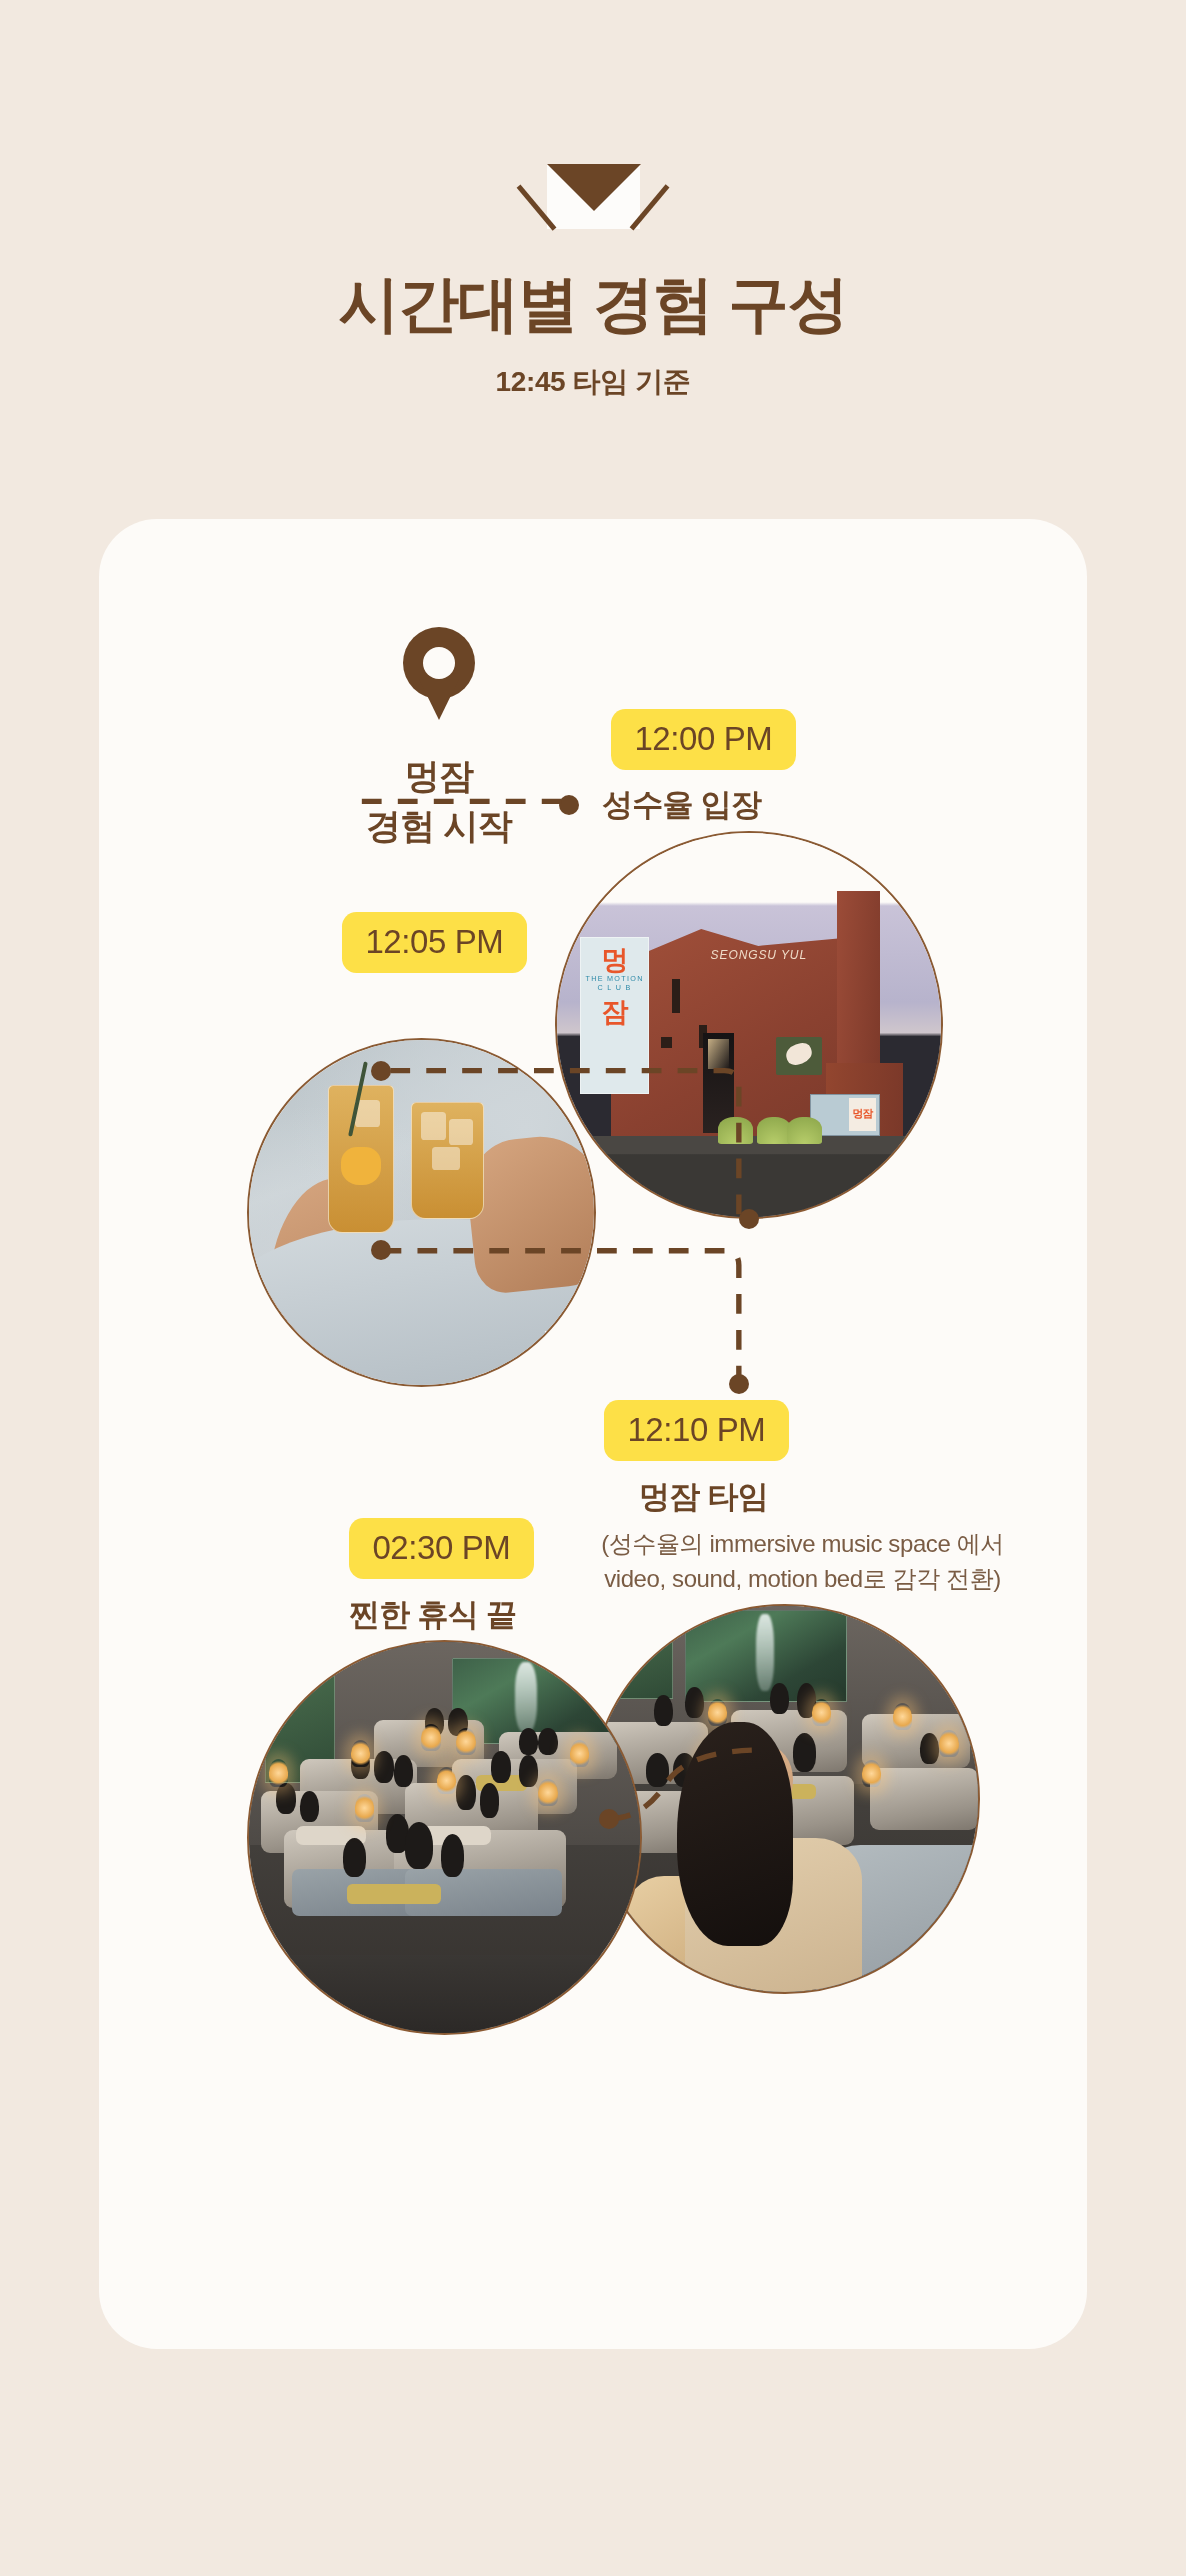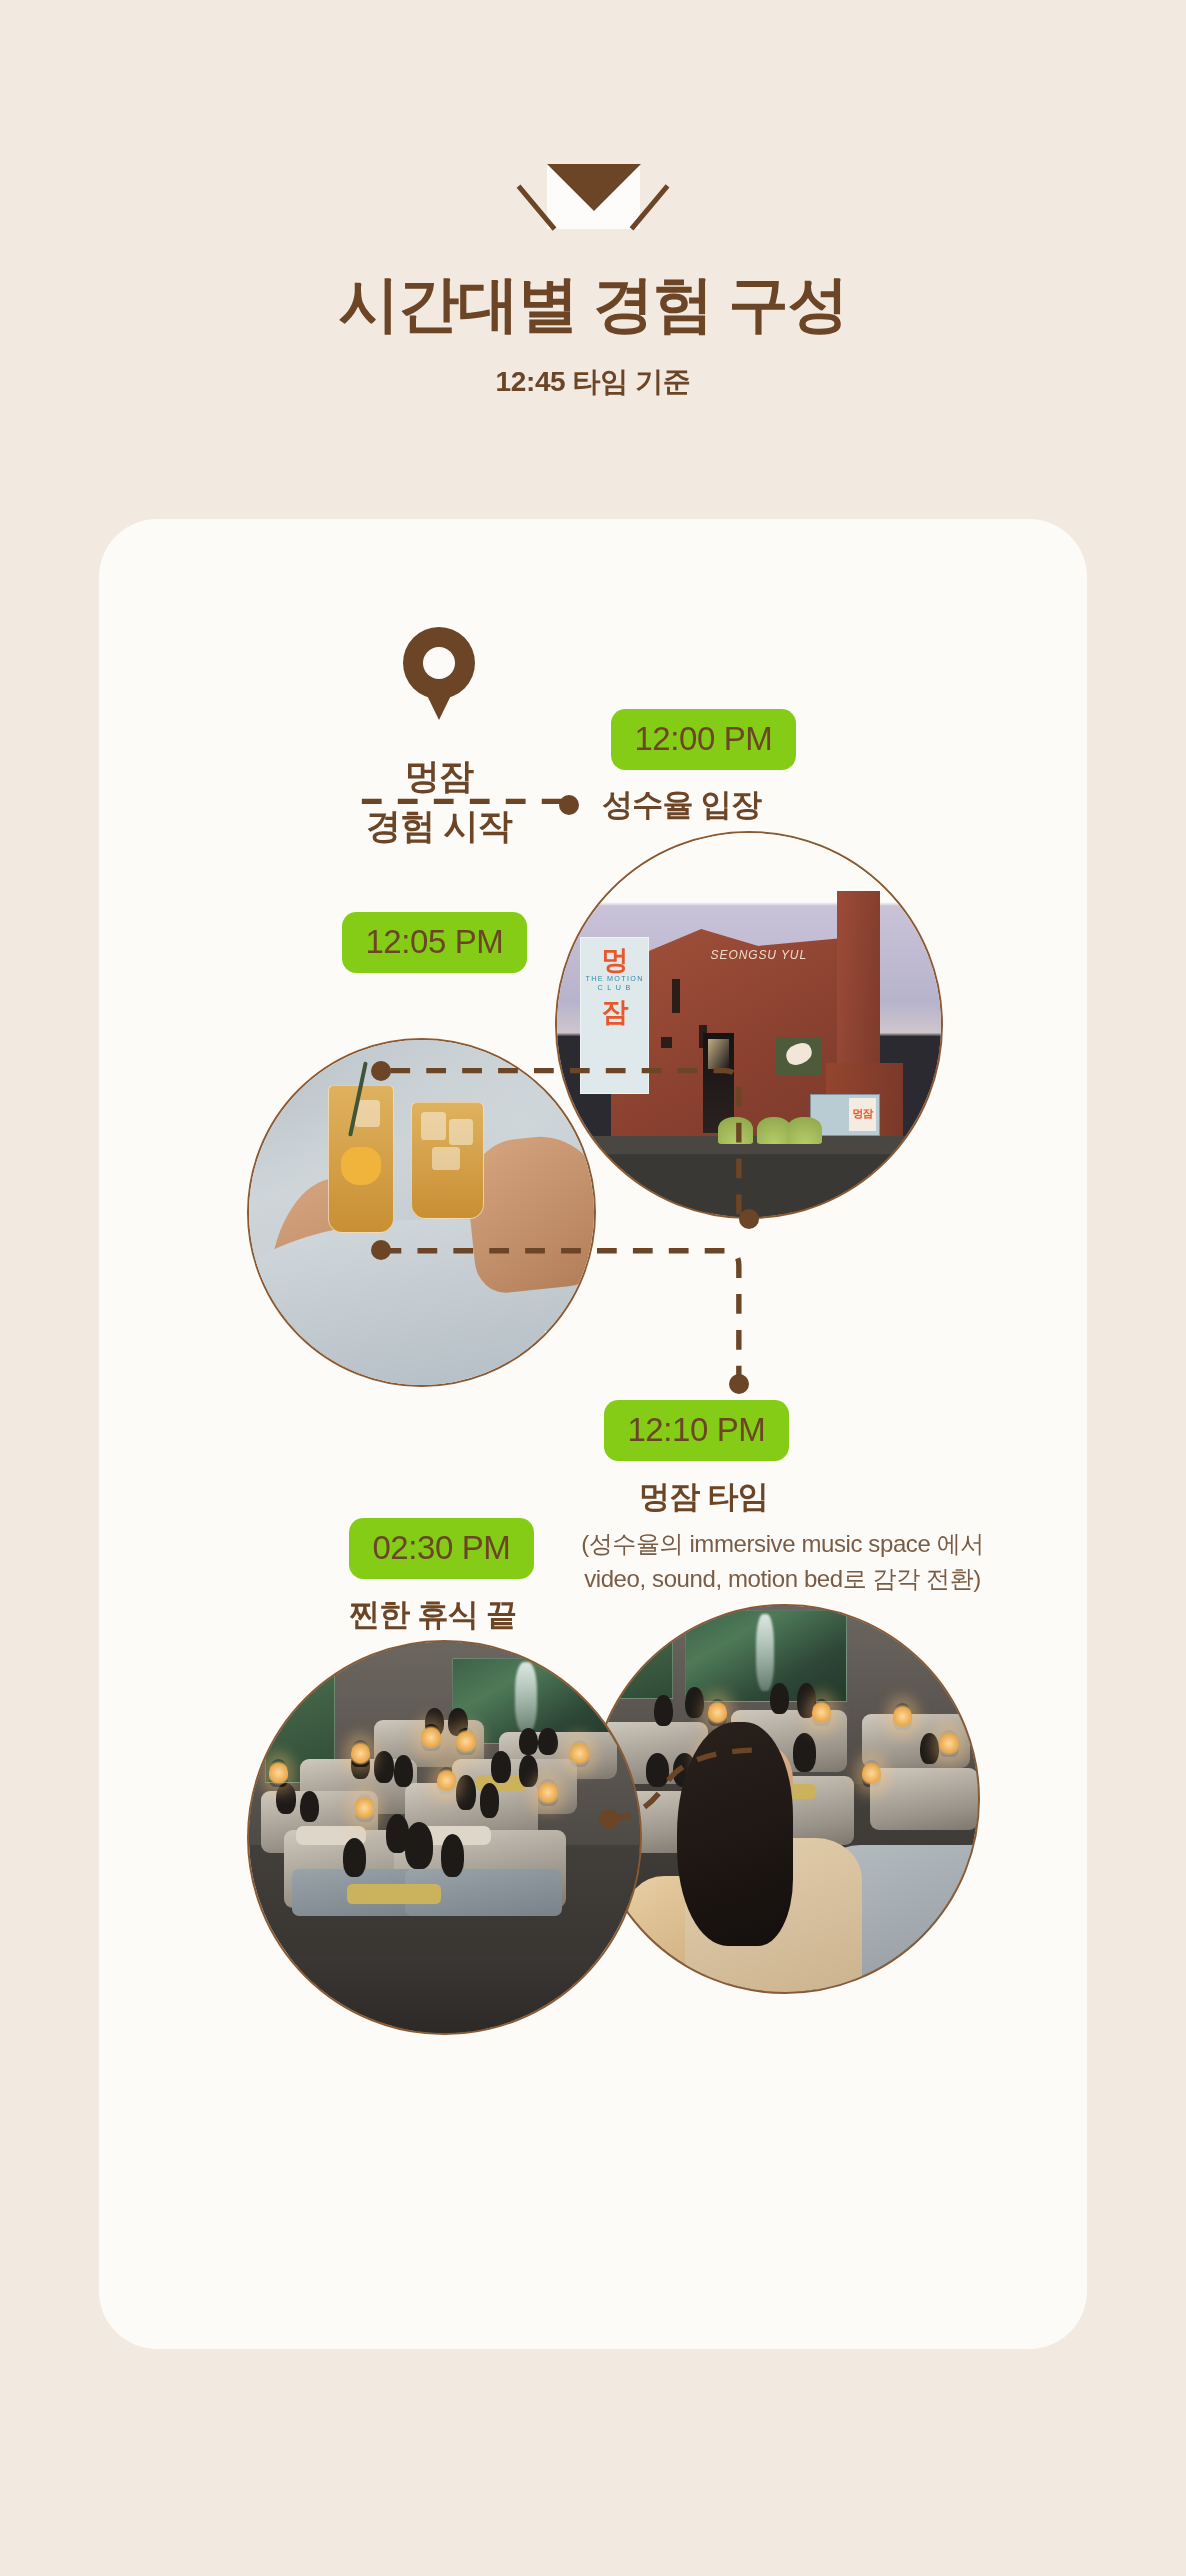--- a/index.html
+++ b/index.html
@@ -116,21 +116,21 @@
     font-size: 35px;
     font-weight: 700;
     color: #6b4526;
     line-height: 1.42;
     letter-spacing: -0.7px;
   }
 
   
   .badge {
     position: absolute;
-    background: #84cc16;
+    background: #fde047;
     border-radius: 14.4px;
     padding: 10.8px 23.4px 12.6px;
     font-size: 33px;
     color: #6b4526;
     letter-spacing: -0.4px;
     white-space: nowrap;
   }
 
   .step-title {
     position: absolute;
@@ -571,21 +571,21 @@
   <div class="dot" style="left:272px; top:542px;"></div>
 
   <svg class="conn" style="left:270px; top:719px; width:386px; height:162px;" viewBox="0 0 430 180">
     <path d="M14 14 H396 Q412 14 412 30 V160"></path>
   </svg>
   <div class="dot" style="left:272px; top:721px;"></div>
   <div class="dot" style="left:630px; top:855px;"></div>
 
   <div class="badge" style="left:505px; top:881px;">12:10 PM</div>
   <div class="step-title" style="left:540px; top:957px;">멍잠 타임</div>
-  <div class="step-desc" style="left:414px; top:1008px; width:539px; white-space:pre-line;">(성수율의 immersive music space 에서
+  <div class="step-desc" style="left:434px; top:1008px; width:539px; white-space:pre-line;">(성수율의 immersive music space 에서
 video, sound, motion bed로 감각 전환)</div>
 
   <div class="photo" style="left:491px; top:1085px; width:390px; height:390px;">
     <div class="inner">
       <div class="room">
         <div class="wall"></div>
         <div class="screen" style="left:24%; top:1%; width:42%; height:24%;">
           <div class="falls"></div>
         </div>
         <div class="window" style="left:1%; top:2%; width:20%; height:22%;"></div>

